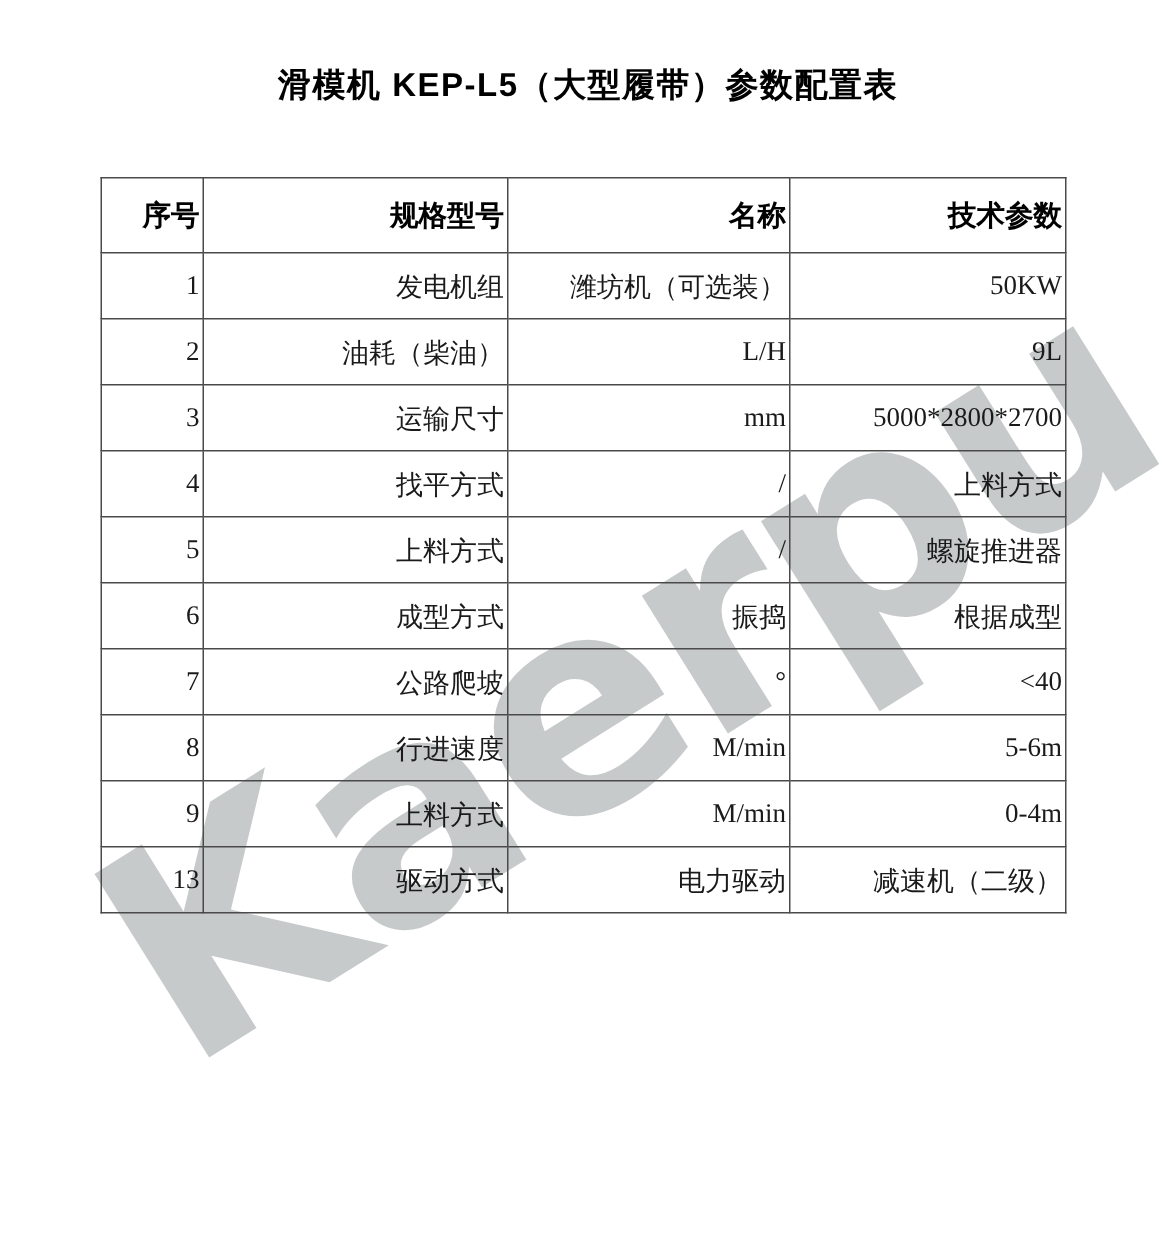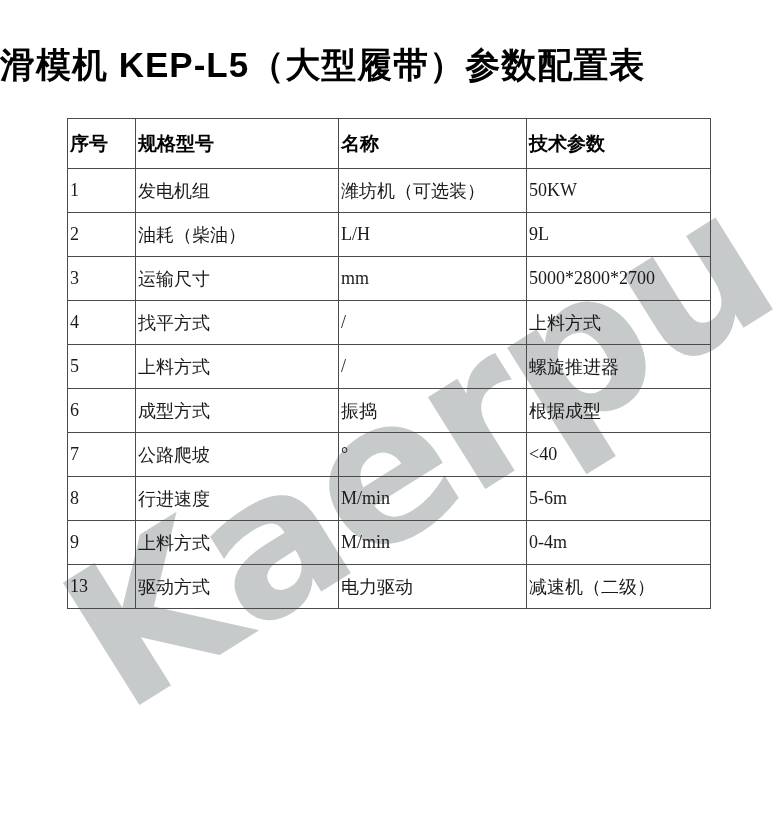--- a/index.html
+++ b/index.html
@@ -33,45 +33,45 @@
     transform-origin: 0 50%;
     white-space: nowrap;
     user-select: none;
     pointer-events: none;
   }
   .doc-title {
     position: absolute;
     top: 42px;
     left: 0;
     width: 100%;
-    text-align: left;
+    text-align: center;
     z-index: 2;
     font-family: "Liberation Sans", "DejaVu Sans", sans-serif;
     font-weight: bold;
-    font-size: 35px;
+    font-size: 22px;
     letter-spacing: 1px;
     color: #000000;
   }
   table.spec-table {
     position: absolute;
     left: 67px;
     top: 118px;
     z-index: 2;
     width: 643px;
     border-collapse: collapse;
     table-layout: fixed;
     background: transparent;
   }
   .spec-table col.c1 { width: 68px; }
   .spec-table col.c2 { width: 203px; }
   .spec-table col.c3 { width: 188px; }
   .spec-table col.c4 { width: 184px; }
   .spec-table th, .spec-table td {
     border: 1px solid #4a4a4a;
-    text-align: left;
+    text-align: right;
     vertical-align: middle;
     background: transparent;
     font-size: 18px;
     padding: 0 2px;
     overflow: hidden;
     white-space: nowrap;
   }
   .spec-table thead th {
     height: 50px;
     font-size: 19px;

